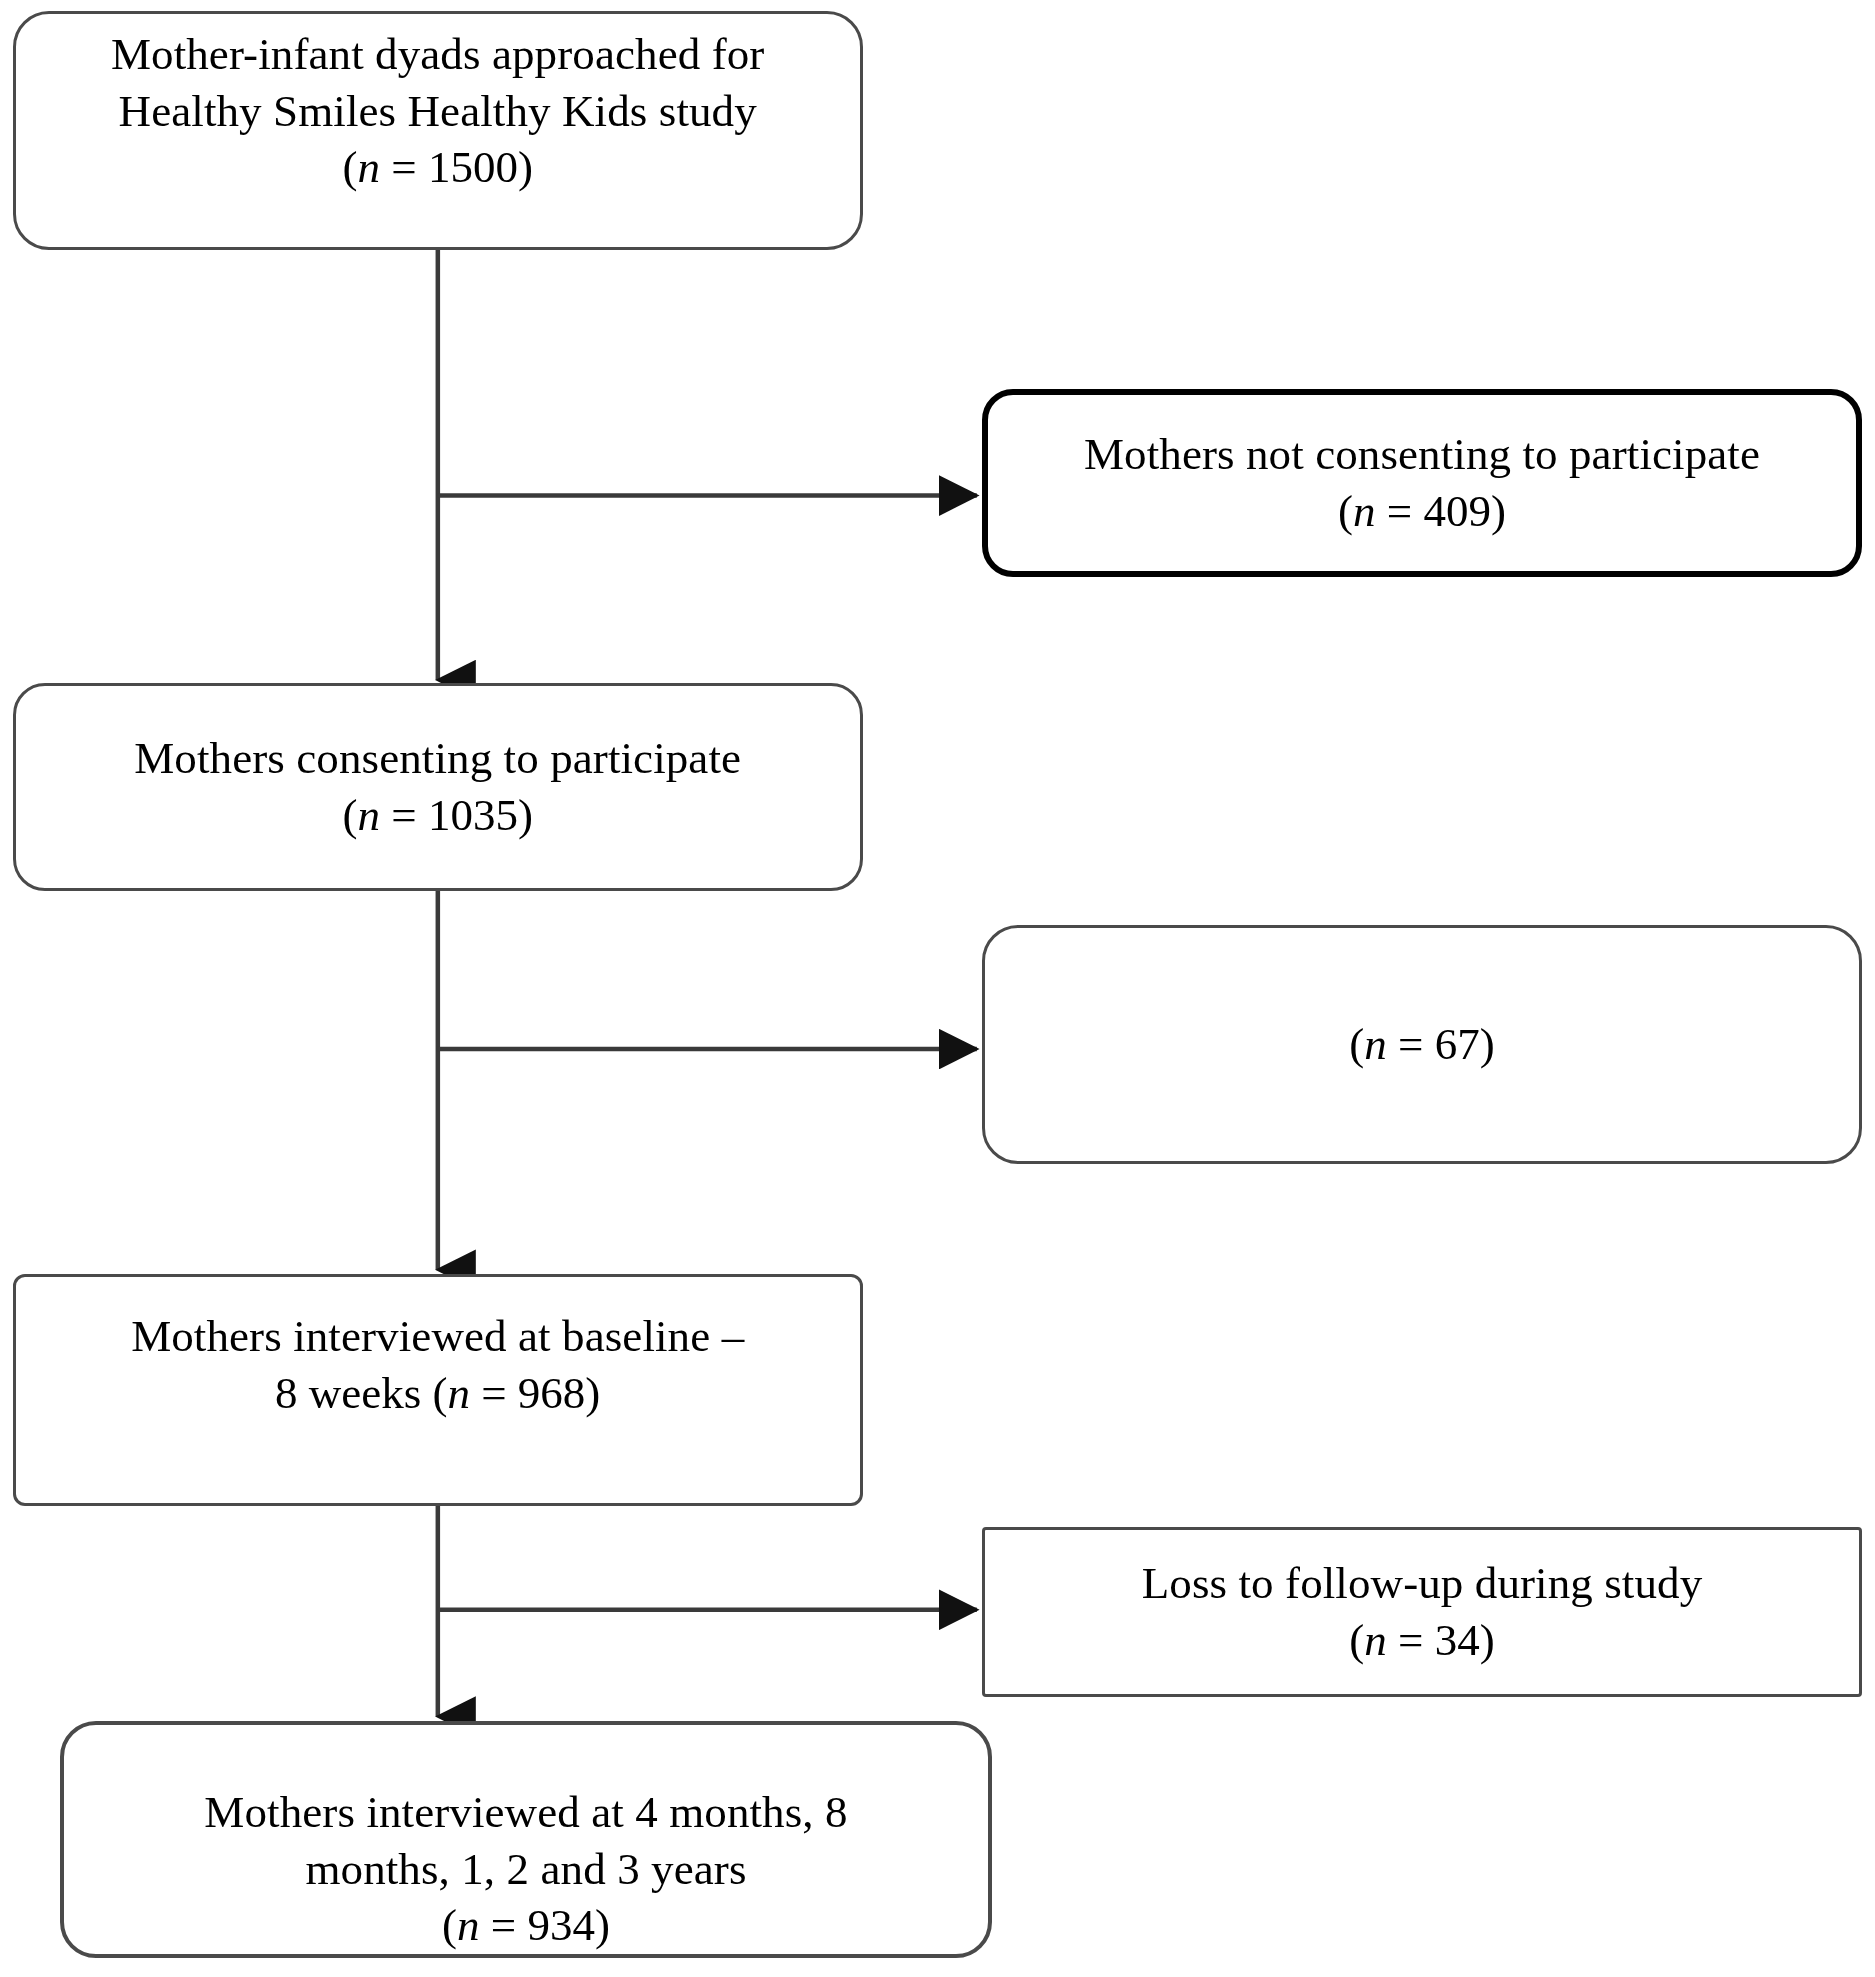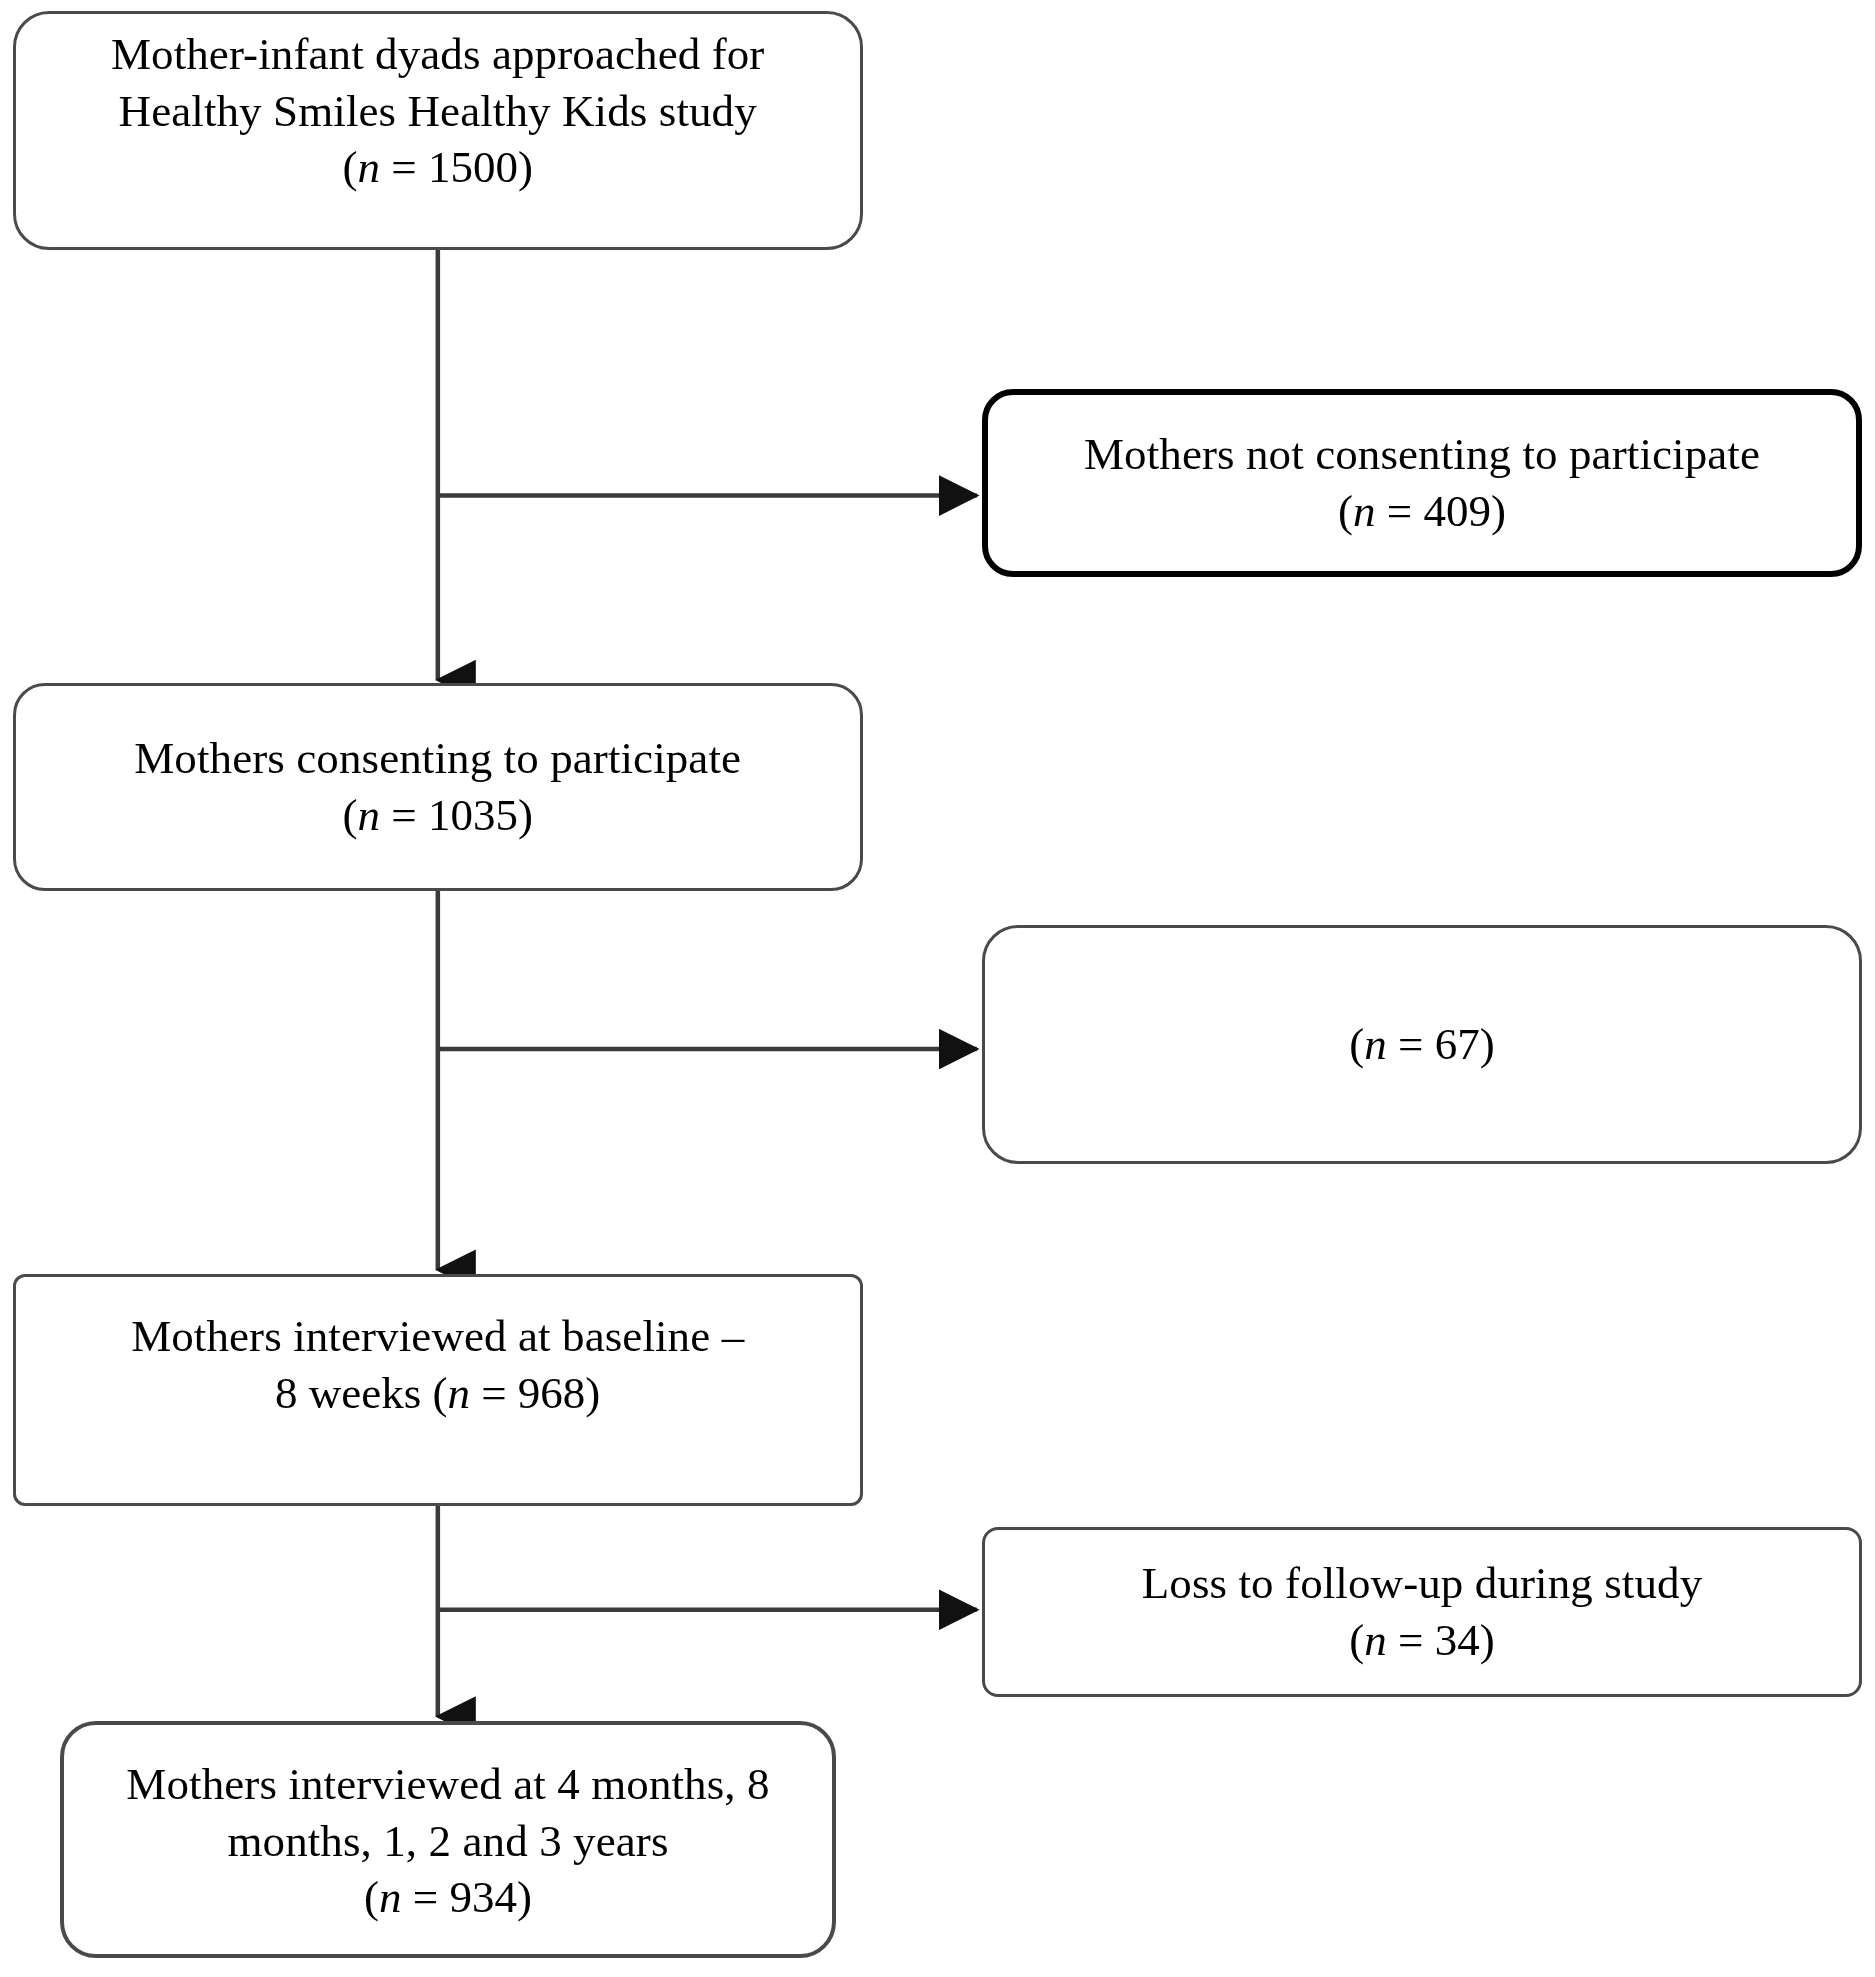--- a/index.html
+++ b/index.html
@@ -76,28 +76,28 @@
   #node-baseline {
     left: 12.7px;  top: 1274px;  width: 850px;  height: 232px;
     border: 3.6px solid #4a4a4a;
     border-radius: 12px;
     justify-content: flex-start;
     padding-top: 31px;
   }
   #node-loss {
     left: 982px; top: 1527px; width: 880px; height: 170px;
     border: 3.6px solid #4a4a4a;
-    border-radius: 16px;
+    border-radius: 4px;
     justify-content: center;
   }
   #node-followed {
-    left: 60px;  top: 1721px;  width: 776px;  height: 237px;
+    left: 60px;  top: 1721px;  width: 932px;  height: 237px;
     border: 4.5px solid #4a4a4a;
     border-radius: 36px;
-    justify-content: flex-start;
+    justify-content: flex-end;
     padding-top: 31px;
   }
 </style>
 </head>
 <body>
 
 <div id="figure">
 
   <svg id="flow-svg" viewBox="0 0 2073 2186">
     <defs>

